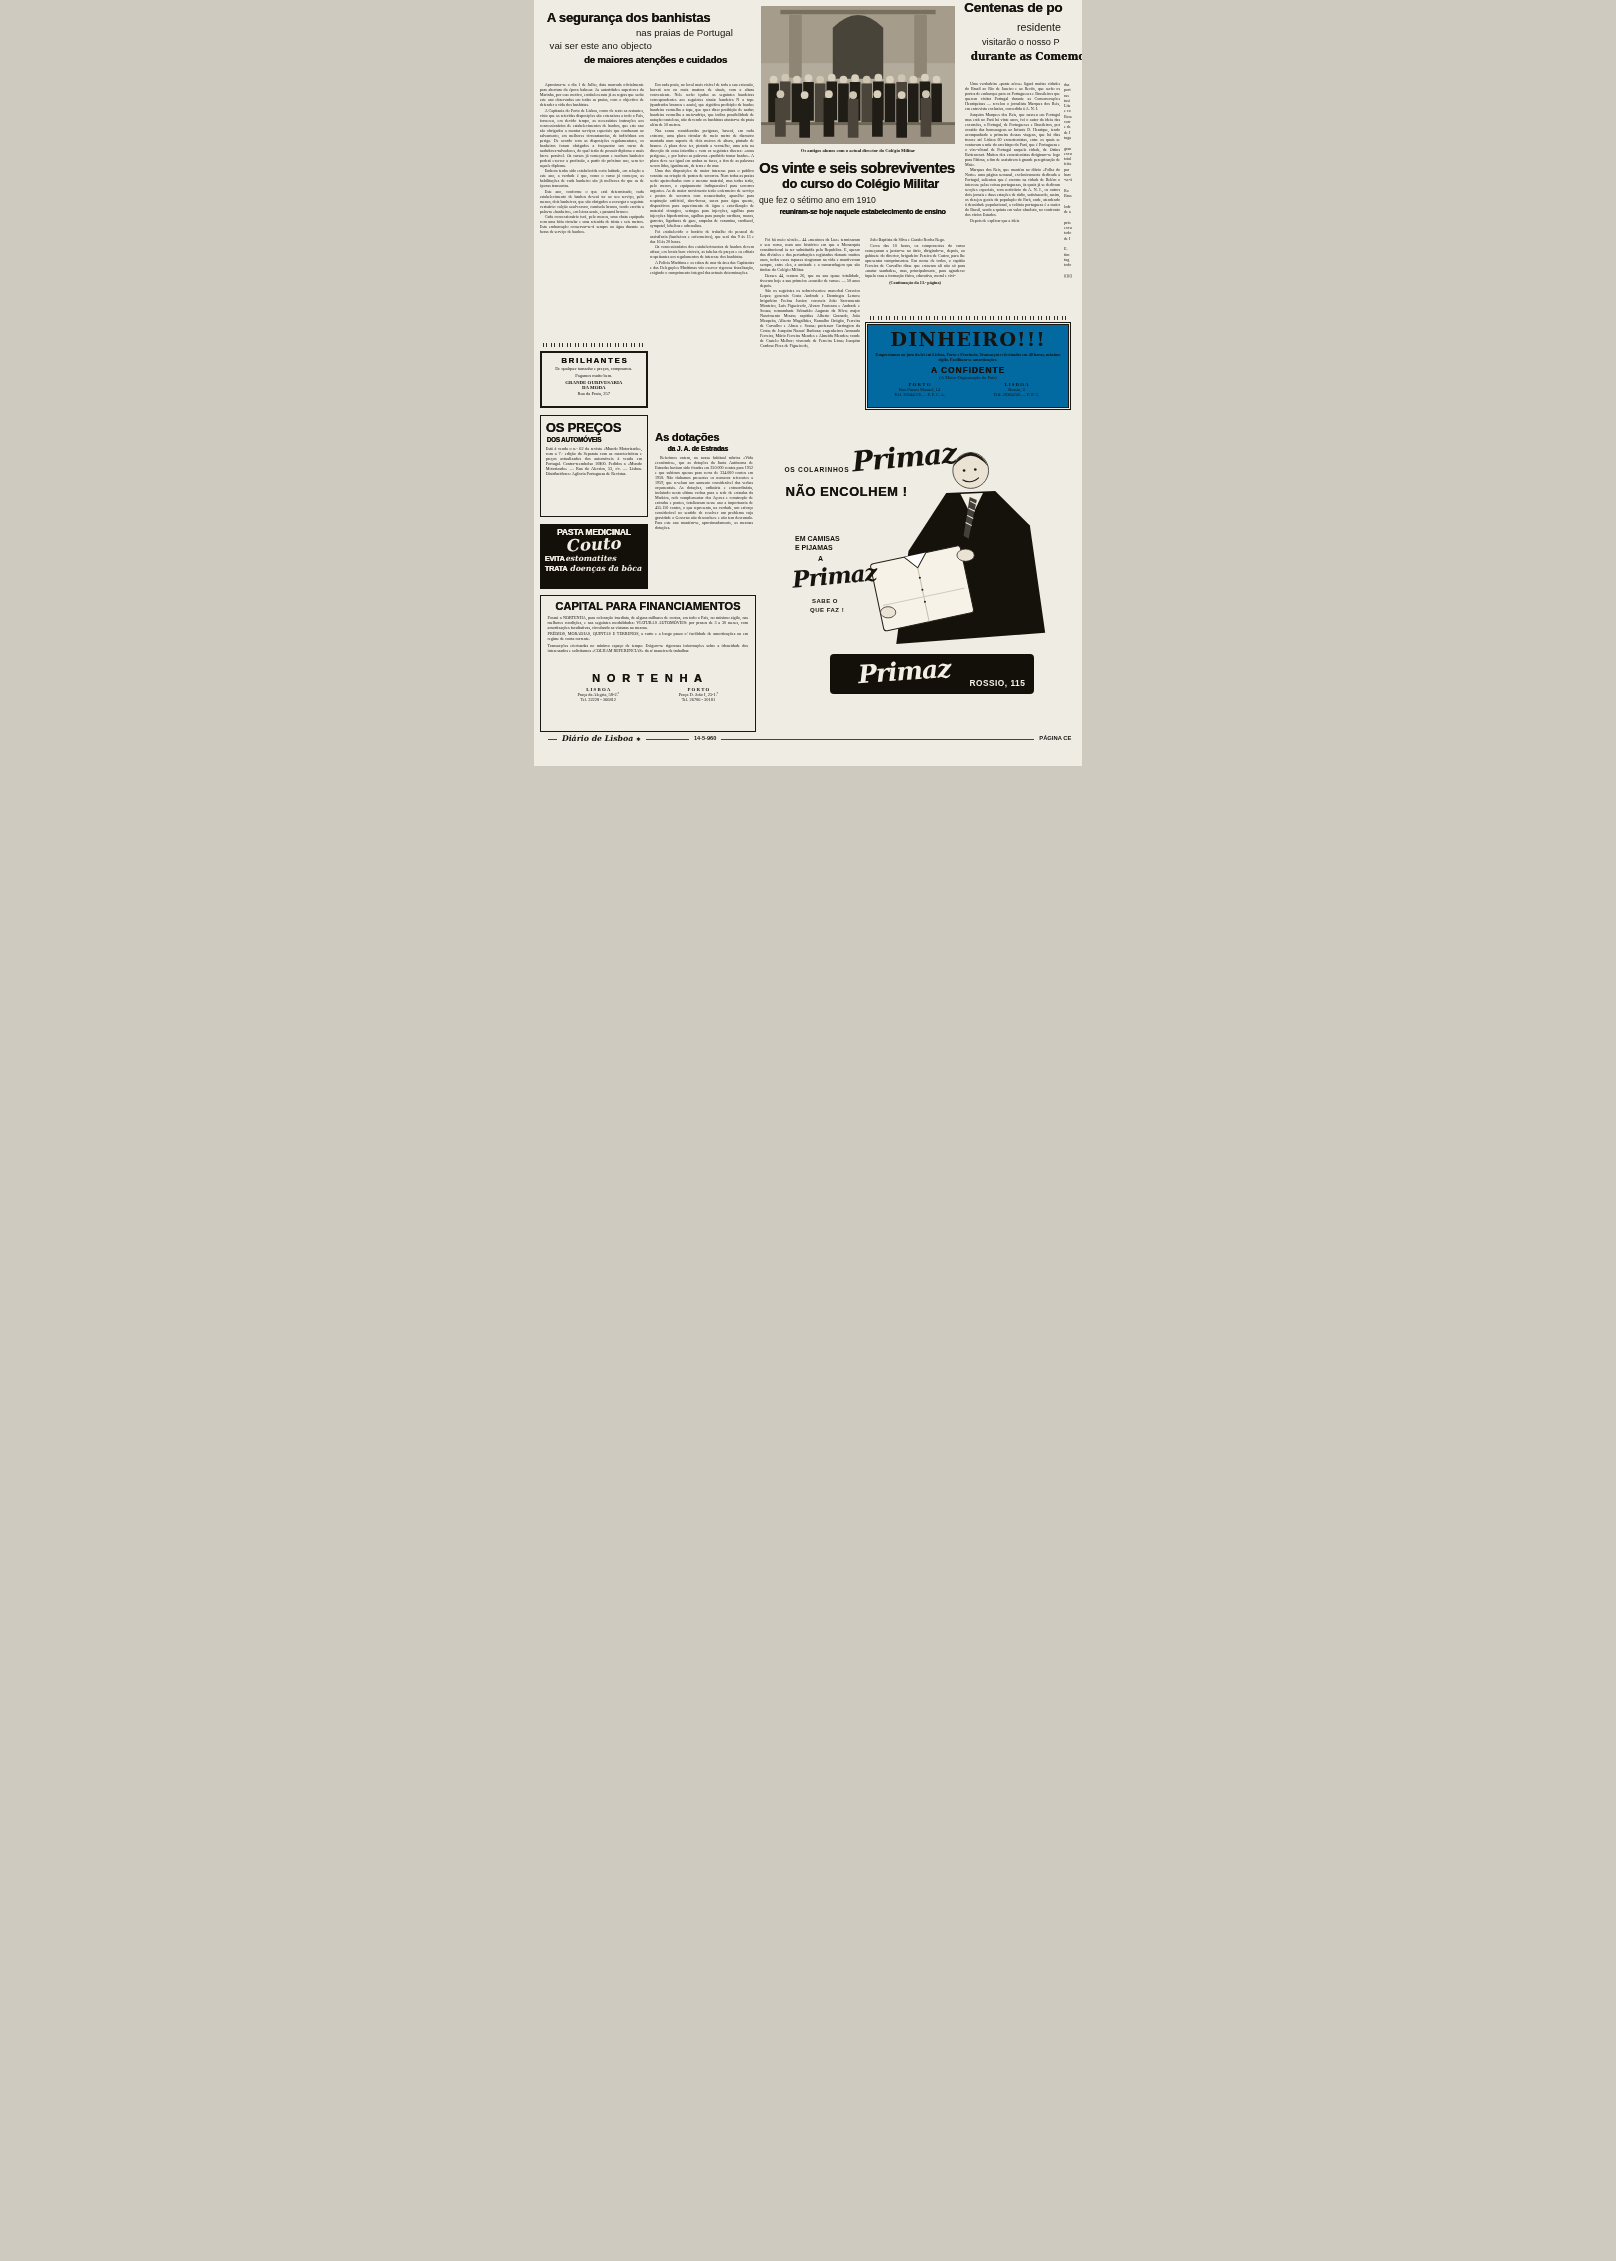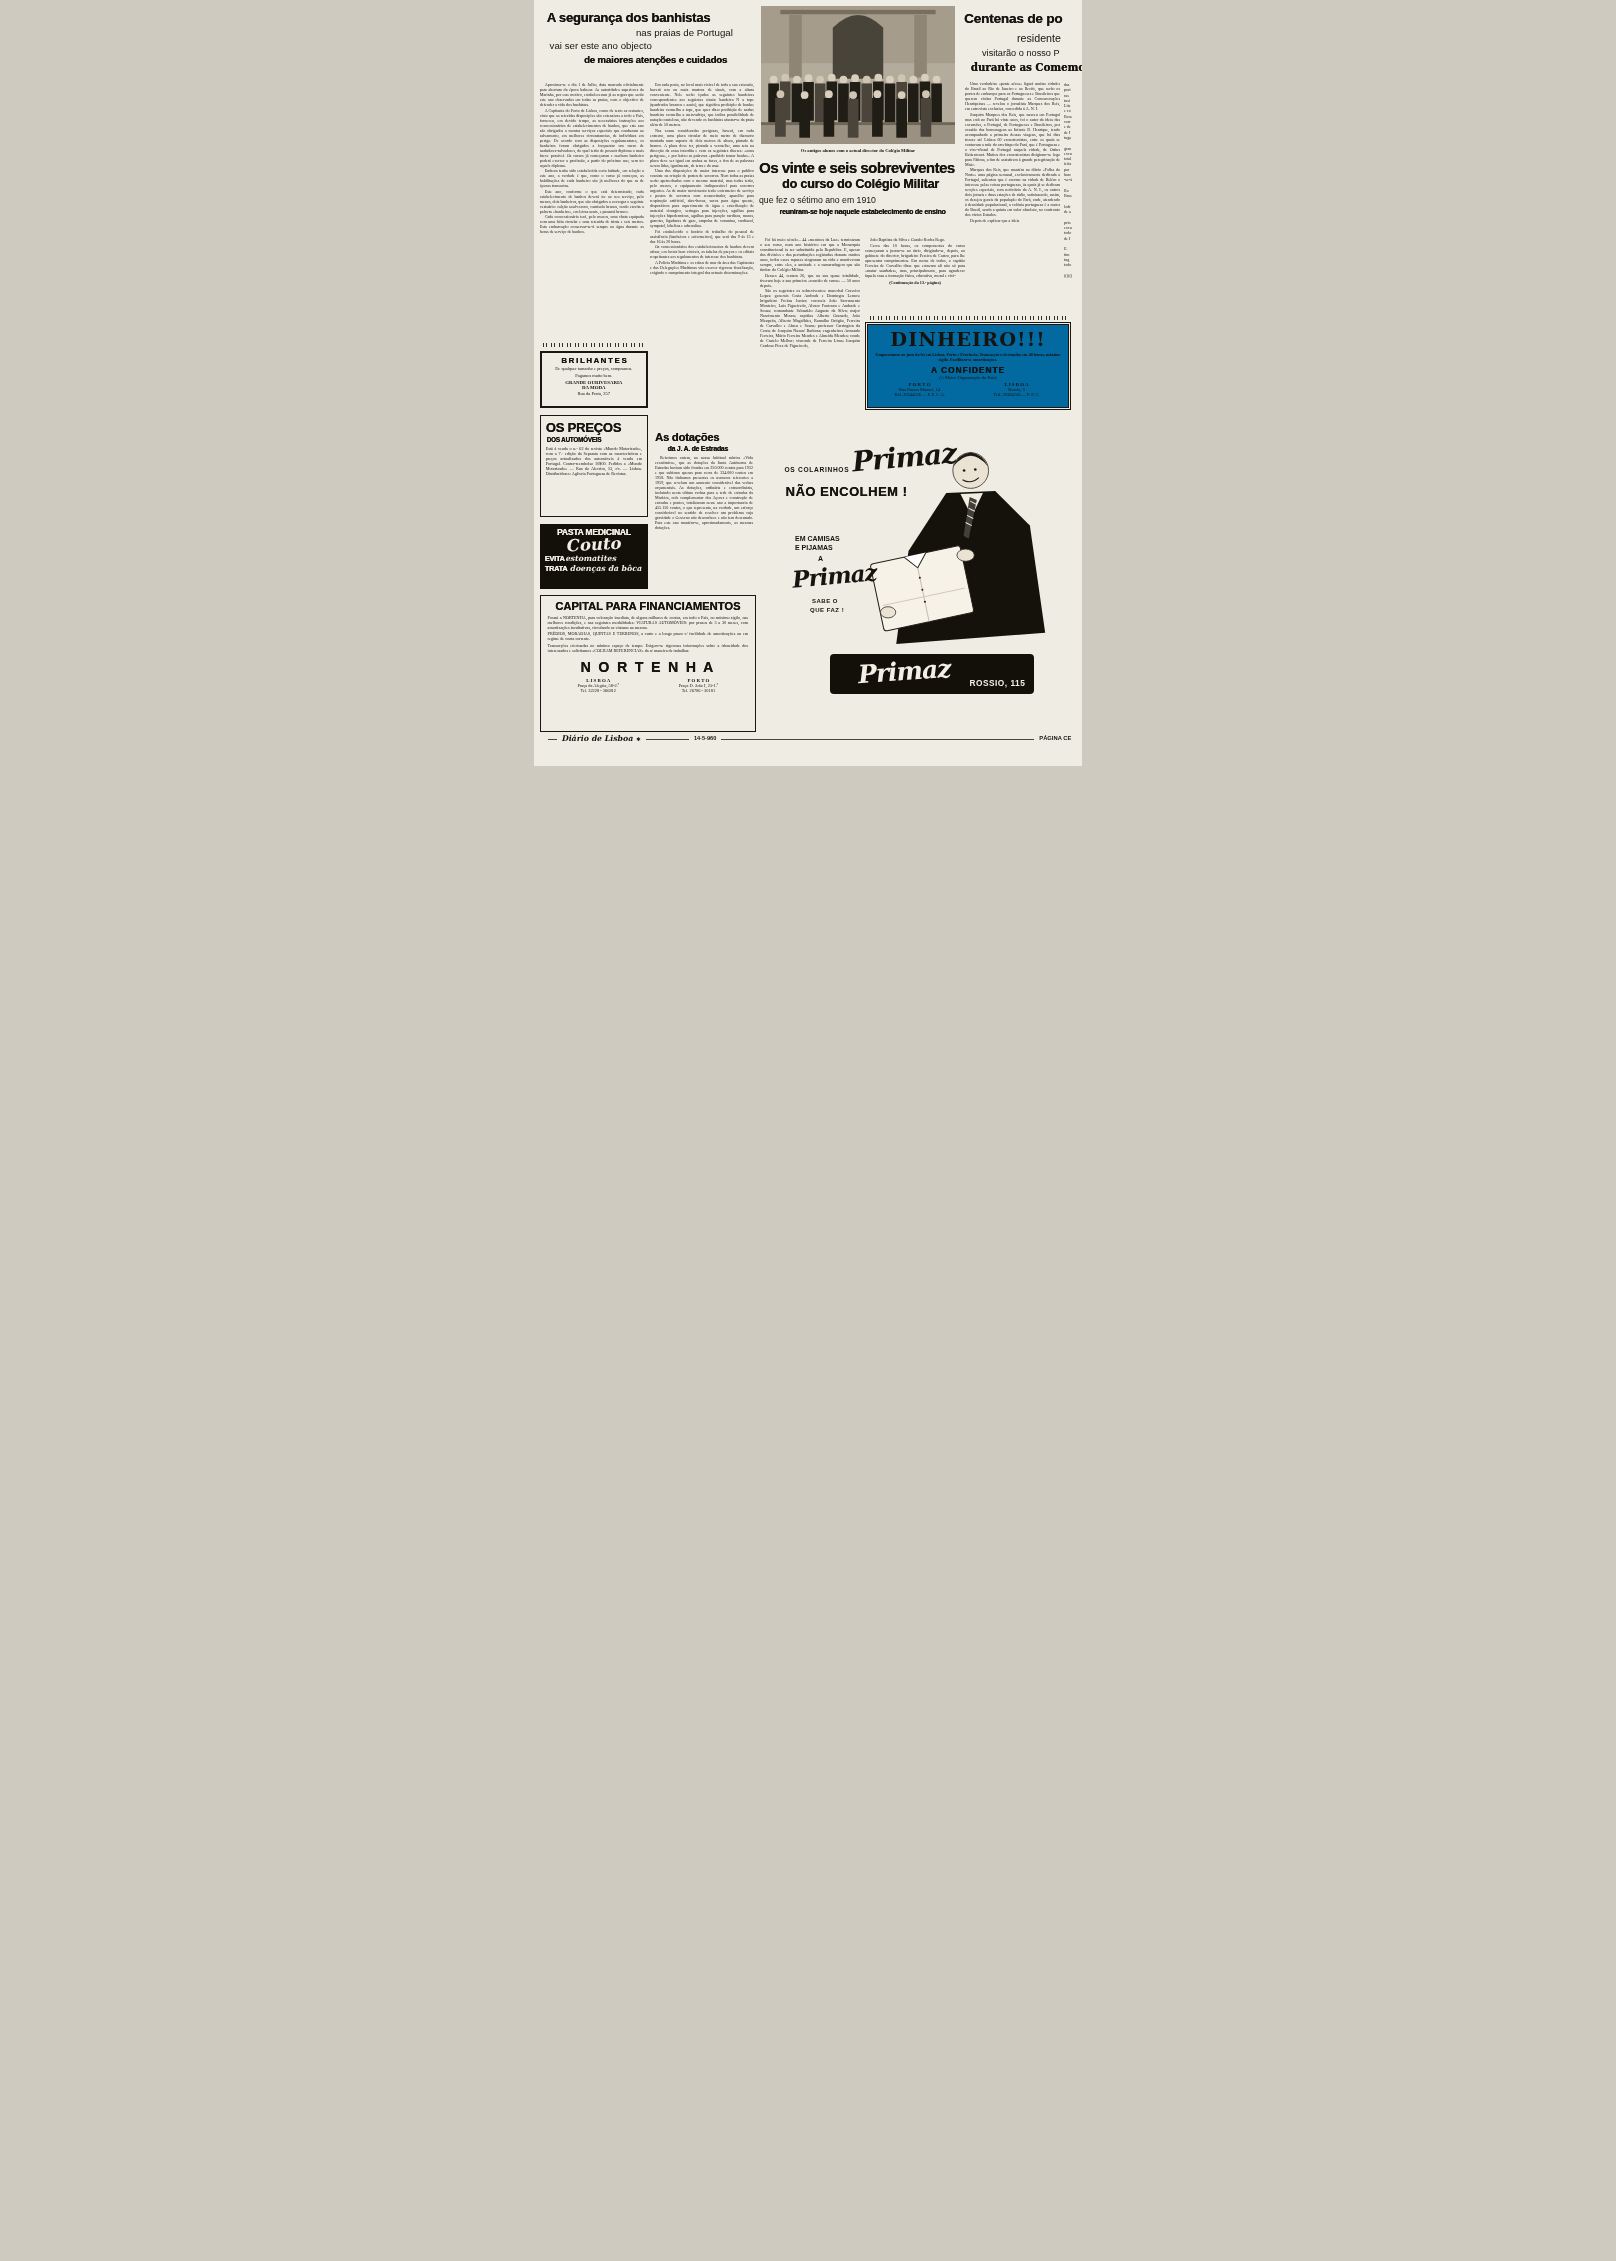--- a/index.html
+++ b/index.html
@@ -111,21 +111,21 @@
     <p>Desses 44, restam 26, que na sua quase totalidade, tiveram hoje a sua primeira «reunião de curso» — 50 anos depois.</p>
     <p>São os seguintes os sobreviventes: marechal Craveiro Lopes; generais Costa Andrade e Domingos Lemos; brigadeiro Freitas Junior; coroneis João Sacramento Monteiro, Luis Figueiredo, Alvaro Fontoura e Andrade e Sousa; comandante Sebastião Augusto da Silva; major Nascimento Moura; capitães Alberto Granado, João Mesquita, Alberto Magalhães, Ramalho Ortigão, Ferreira de Carvalho e Abreu e Sousa; professor Carrington da Costa; dr. Joaquim Nazaré Barbosa; engenheiros Armando Ferreira, Mário Ferreira Mendes e Almeida Mendes; conde de Castelo Melhor; visconde de Ferreira Lima; Joaquim Cardoso Pires de Figueiredo,</p>
   </div>
   <div class="abs jtext" style="left:331px;top:237px;width:100px;height:77px;overflow:hidden;font-size:4.2px;">
     <p>João Baptista da Silva e Gastão Rocha Rego.</p>
     <p>Cerca das 10 horas, os componentes do curso começaram a juntar-se no átrio, dirigindo-se, depois, ao gabinete do director, brigadeiro Pereira de Castro, para lhe apresentar cumprimentos. Em nome de todos, o capitão Ferreira de Carvalho disse que estavam ali não só para «matar saudades», mas, principalmente, para agradecer àquela casa a formação física, educativa, moral e civi-</p>
     <p style="text-indent:0;text-align:center;font-weight:bold;margin-top:2.9px;">(Continuação da 13.ª página)</p>
   </div>
   <div class="abs vlines" style="left:333px;top:316px;width:202px;"></div>
 
-  <section class="abs" style="left:430px;top:11px;width:118px;overflow:hidden;">
+  <section class="abs" style="left:430px;top:0;width:118px;overflow:hidden;">
     <div class="heavy nowrap" style="font-size:13.6px;">Centenas de po</div>
     <div class="sans nowrap" style="font-size:10.7px;margin-left:53px;margin-top:6px;">residente</div>
     <div class="sans nowrap" style="font-size:9.2px;margin-left:18px;margin-top:3.9px;">visitarão o nosso P</div>
     <div class="nowrap" style="font-size:10.2px;font-weight:bold;font-family:'DejaVu Serif',serif;margin-left:6.8px;margin-top:2.9px;text-shadow:0.2px 0 0 currentColor;">durante as Comemor</div>
   </section>
 
   <div class="abs jtext" style="left:431px;top:81px;width:95px;height:232px;overflow:hidden;">
     <p>Uma verdadeira «ponte aérea» ligará muitas cidades do Brasil ao Rio de Janeiro e ao Recife, que serão os portos de embarque para os Portugueses e Brasileiros que querem visitar Portugal durante as Comemorações Henriquinas — revelou o jornalista Marques dos Reis, em entrevista exclusiva, concedida á A. N. I.</p>
     <p>Joaquim Marques dos Reis, que nasceu em Portugal mas está no Pará há vinte anos, foi o autor da ideia das excursões, a Portugal, de Portugueses e Brasileiros, por ocasião das homenagens ao Infante D. Henrique, tendo acompanhado a primeira dessas viagens, que há dias trouxe até Lisboa 60 excursionistas, entre os quais se contavam a mãe do arcebispo do Pará, que é Portuguesa e o vice-cônsul de Portugal naquela cidade, dr. Ortins Bettencourt. Muitos dos excursionistas dirigiram-se logo para Fátima, a fim de assistirem á grande peregrinação de Maio.</p>
     <p>Marques dos Reis, que mantém no diário «Folha do Norte» uma página semanal, exclusivamente dedicada a Portugal, salientou que é enorme na cidade de Belém o interesse pelas coisas portuguesas, ás quais já se dedicam secções especiais, com noticiário da A. N. I., os outros dois jornais e duas estações de rádio, satisfazendo, assim, os desejos gerais da população do Pará, onde, atendendo á densidade populacional, a colónia portuguesa é a maior do Brasil, sendo a quinta em valor absoluto, no confronto dos vários Estados.</p>
@@ -223,21 +223,21 @@
     <div class="jtext">
       <p>Referimos ontem, na nossa habitual rubrica «Vida económica», que as dotações da Junta Autónoma de Estradas haviam sido fixadas em 250.000 contos para 1952 e que subiram apenas para cerca de 334.000 contos em 1958. Não tínhamos presentes os numeros referentes a 1959, que revelam um aumento considerável das verbas orçamentais. As dotações, ordinária e extraordinária, incluindo nesta ultima verbas para a rede de estradas da Madeira, rede complementar dos Açores e construção de estradas e pontes, totalizaram nesse ano a importancia de 455.150 contos, o que representa, na verdade, um esforço considerável no sentido de resolver um problema cuja gravidade o Governo não desconhece e não tem descurado. Para este ano mantém-se, aproximadamente, as mesmas dotações.</p>
     </div>
   </section>
 
   <div class="abs box" style="left:5.8px;top:595px;width:216px;height:137px;border-width:1.5px;padding:3.9px 6.8px;">
     <div class="heavy" style="font-size:11.2px;text-align:center;letter-spacing:0;">CAPITAL PARA FINANCIAMENTOS</div>
     <p class="ad-small" style="margin-top:2.9px;">Possui a NORTENHA, para colocação imediata, de alguns milhares de contos, em todo o País, no máximo sigilo, nas melhores condições, e nas seguintes modalidades: VIATURAS AUTOMÓVEIS: por prazos de 3 a 30 meses, com amortizações facultativas, circulando as viaturas na mesma.</p>
     <p class="ad-small" style="margin-top:1.5px;">PRÉDIOS, MORADIAS, QUINTAS E TERRENOS, a curto e a longo prazo c/ facilidade de amortizações ou em regime de conta corrente.</p>
     <p class="ad-small" style="margin-top:1.5px;">Transacções efectuadas no mínimo espaço de tempo. Exigem-se rigorosas informações sobre a idoneidade dos interessados e solicitamos «COLHAM REFERENCIAS» da n/ maneira de trabalhar.</p>
-    <div class="heavy" style="font-size:14px;text-align:center;margin-top:6px;letter-spacing:1.9px;">N O R T E N H A</div>
+    <div class="heavy" style="font-size:11px;text-align:center;margin-top:19px;letter-spacing:1.9px;">N O R T E N H A</div>
     <div style="display:flex;justify-content:space-around;margin-top:2.9px;">
       <div style="text-align:center;">
         <div style="font-weight:bold;font-size:4.9px;">L I S B O A</div>
         <div style="font-size:4.4px;">Praça da Alegria, 58-2.º</div>
         <div style="font-size:4.4px;">Tel. 32228 - 366812</div>
       </div>
       <div style="text-align:center;">
         <div style="font-weight:bold;font-size:4.9px;">P O R T O</div>
         <div style="font-size:4.4px;">Praça D. João I, 25-1.º</div>
         <div style="font-size:4.4px;">Tel. 26706 - 30181</div>

